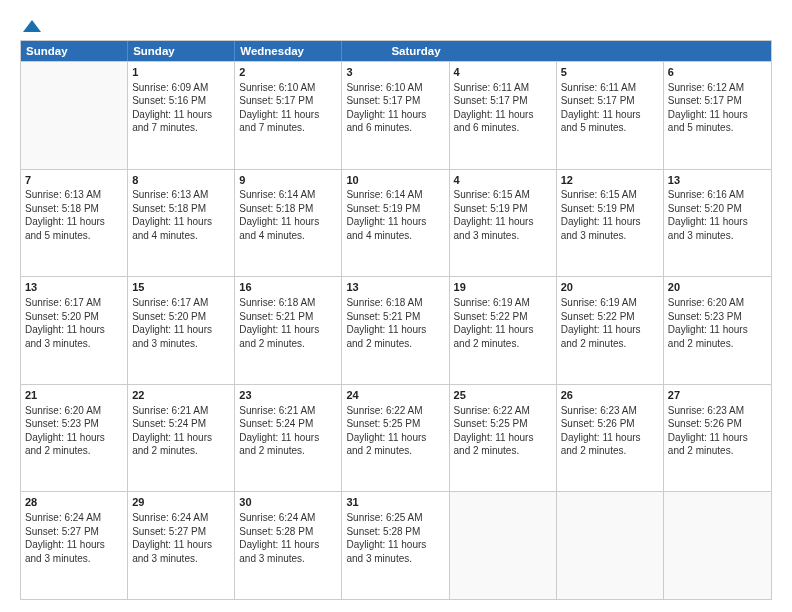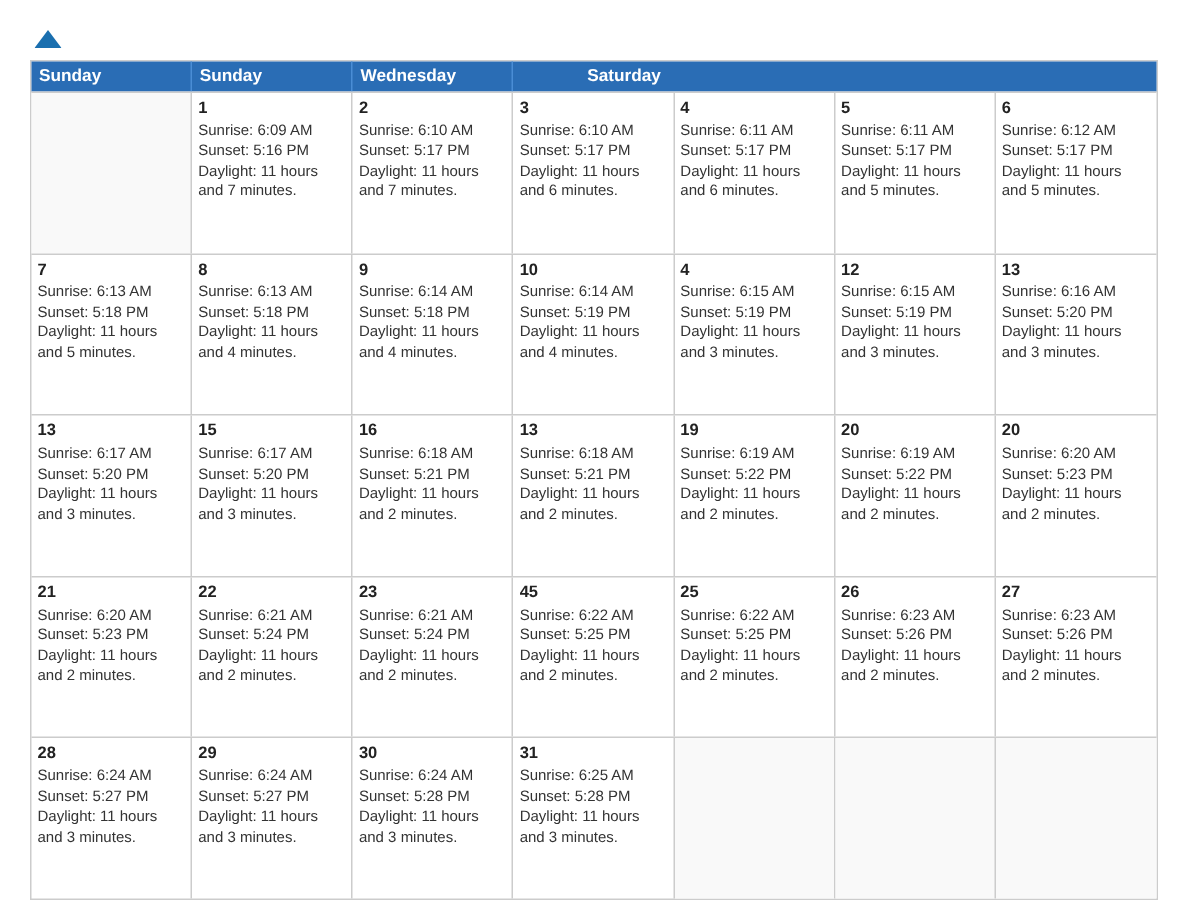--- a/index.html
+++ b/index.html
@@ -157,21 +157,21 @@
           <div class="cal-cell"><span class="day-num">16</span><span class="cell-text">Sunrise: 6:18 AM<br>Sunset: 5:21 PM<br>Daylight: 11 hours and 2 minutes.</span></div>
           <div class="cal-cell"><span class="day-num">13</span><span class="cell-text">Sunrise: 6:18 AM<br>Sunset: 5:21 PM<br>Daylight: 11 hours and 2 minutes.</span></div>
           <div class="cal-cell"><span class="day-num">19</span><span class="cell-text">Sunrise: 6:19 AM<br>Sunset: 5:22 PM<br>Daylight: 11 hours and 2 minutes.</span></div>
           <div class="cal-cell"><span class="day-num">20</span><span class="cell-text">Sunrise: 6:19 AM<br>Sunset: 5:22 PM<br>Daylight: 11 hours and 2 minutes.</span></div>
           <div class="cal-cell"><span class="day-num">20</span><span class="cell-text">Sunrise: 6:20 AM<br>Sunset: 5:23 PM<br>Daylight: 11 hours and 2 minutes.</span></div>
         </div>
         <div class="cal-row">
           <div class="cal-cell"><span class="day-num">21</span><span class="cell-text">Sunrise: 6:20 AM<br>Sunset: 5:23 PM<br>Daylight: 11 hours and 2 minutes.</span></div>
           <div class="cal-cell"><span class="day-num">22</span><span class="cell-text">Sunrise: 6:21 AM<br>Sunset: 5:24 PM<br>Daylight: 11 hours and 2 minutes.</span></div>
           <div class="cal-cell"><span class="day-num">23</span><span class="cell-text">Sunrise: 6:21 AM<br>Sunset: 5:24 PM<br>Daylight: 11 hours and 2 minutes.</span></div>
-          <div class="cal-cell"><span class="day-num">45</span><span class="cell-text">Sunrise: 6:22 AM<br>Sunset: 5:25 PM<br>Daylight: 11 hours and 2 minutes.</span></div>
+          <div class="cal-cell"><span class="day-num">24</span><span class="cell-text">Sunrise: 6:22 AM<br>Sunset: 5:25 PM<br>Daylight: 11 hours and 2 minutes.</span></div>
           <div class="cal-cell"><span class="day-num">25</span><span class="cell-text">Sunrise: 6:22 AM<br>Sunset: 5:25 PM<br>Daylight: 11 hours and 2 minutes.</span></div>
           <div class="cal-cell"><span class="day-num">26</span><span class="cell-text">Sunrise: 6:23 AM<br>Sunset: 5:26 PM<br>Daylight: 11 hours and 2 minutes.</span></div>
           <div class="cal-cell"><span class="day-num">27</span><span class="cell-text">Sunrise: 6:23 AM<br>Sunset: 5:26 PM<br>Daylight: 11 hours and 2 minutes.</span></div>
         </div>
         <div class="cal-row">
           <div class="cal-cell"><span class="day-num">28</span><span class="cell-text">Sunrise: 6:24 AM<br>Sunset: 5:27 PM<br>Daylight: 11 hours and 3 minutes.</span></div>
           <div class="cal-cell"><span class="day-num">29</span><span class="cell-text">Sunrise: 6:24 AM<br>Sunset: 5:27 PM<br>Daylight: 11 hours and 3 minutes.</span></div>
           <div class="cal-cell"><span class="day-num">30</span><span class="cell-text">Sunrise: 6:24 AM<br>Sunset: 5:28 PM<br>Daylight: 11 hours and 3 minutes.</span></div>
           <div class="cal-cell"><span class="day-num">31</span><span class="cell-text">Sunrise: 6:25 AM<br>Sunset: 5:28 PM<br>Daylight: 11 hours and 3 minutes.</span></div>
           <div class="cal-cell empty"></div>

